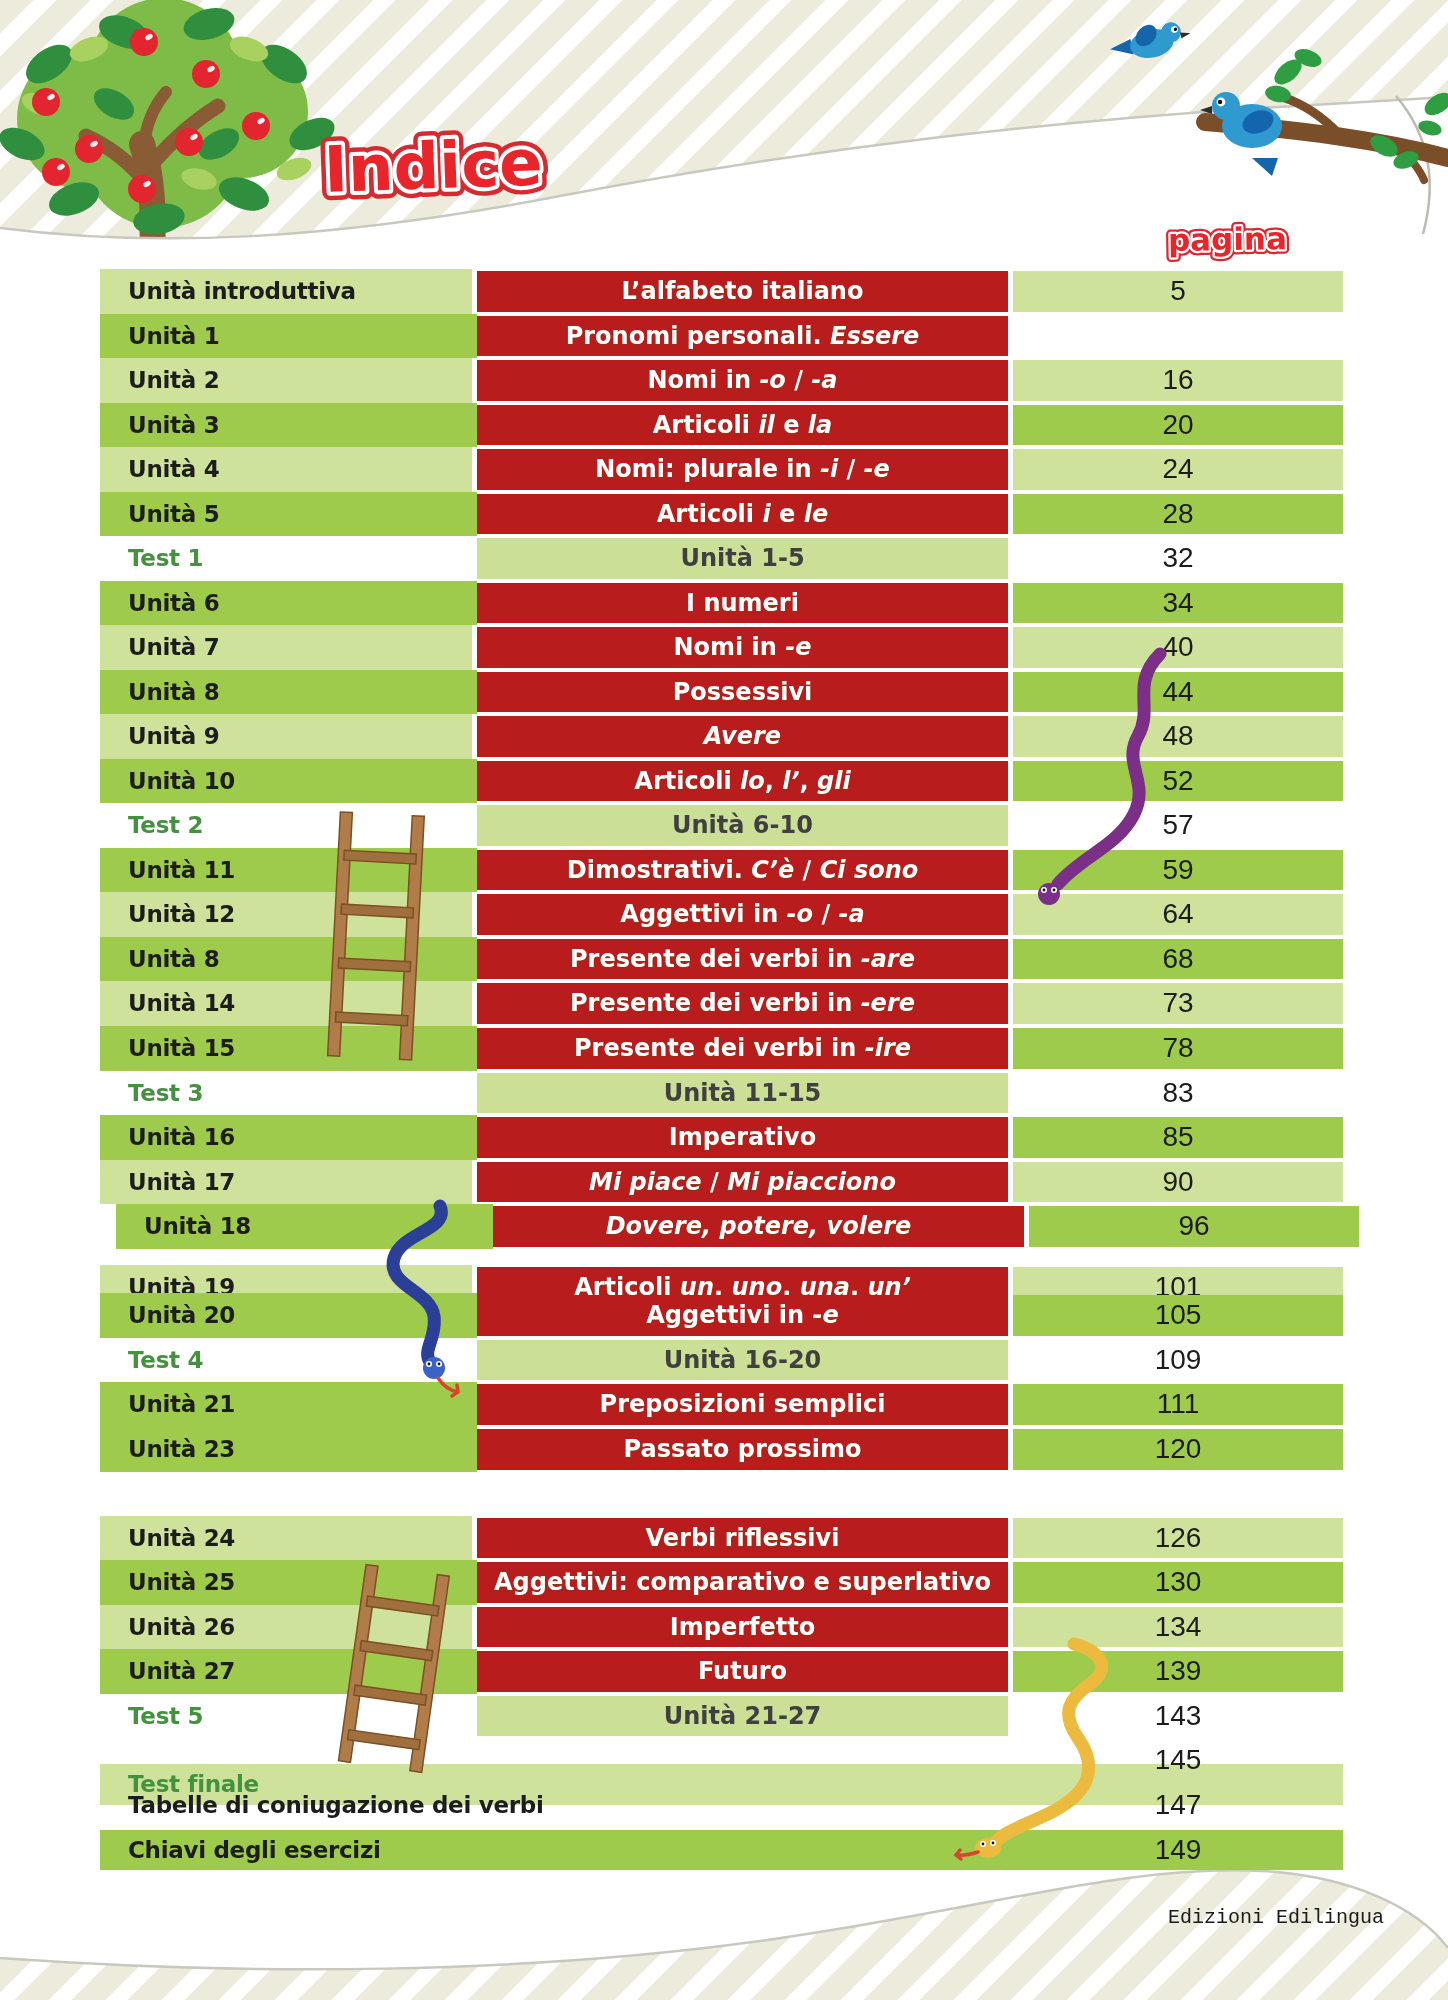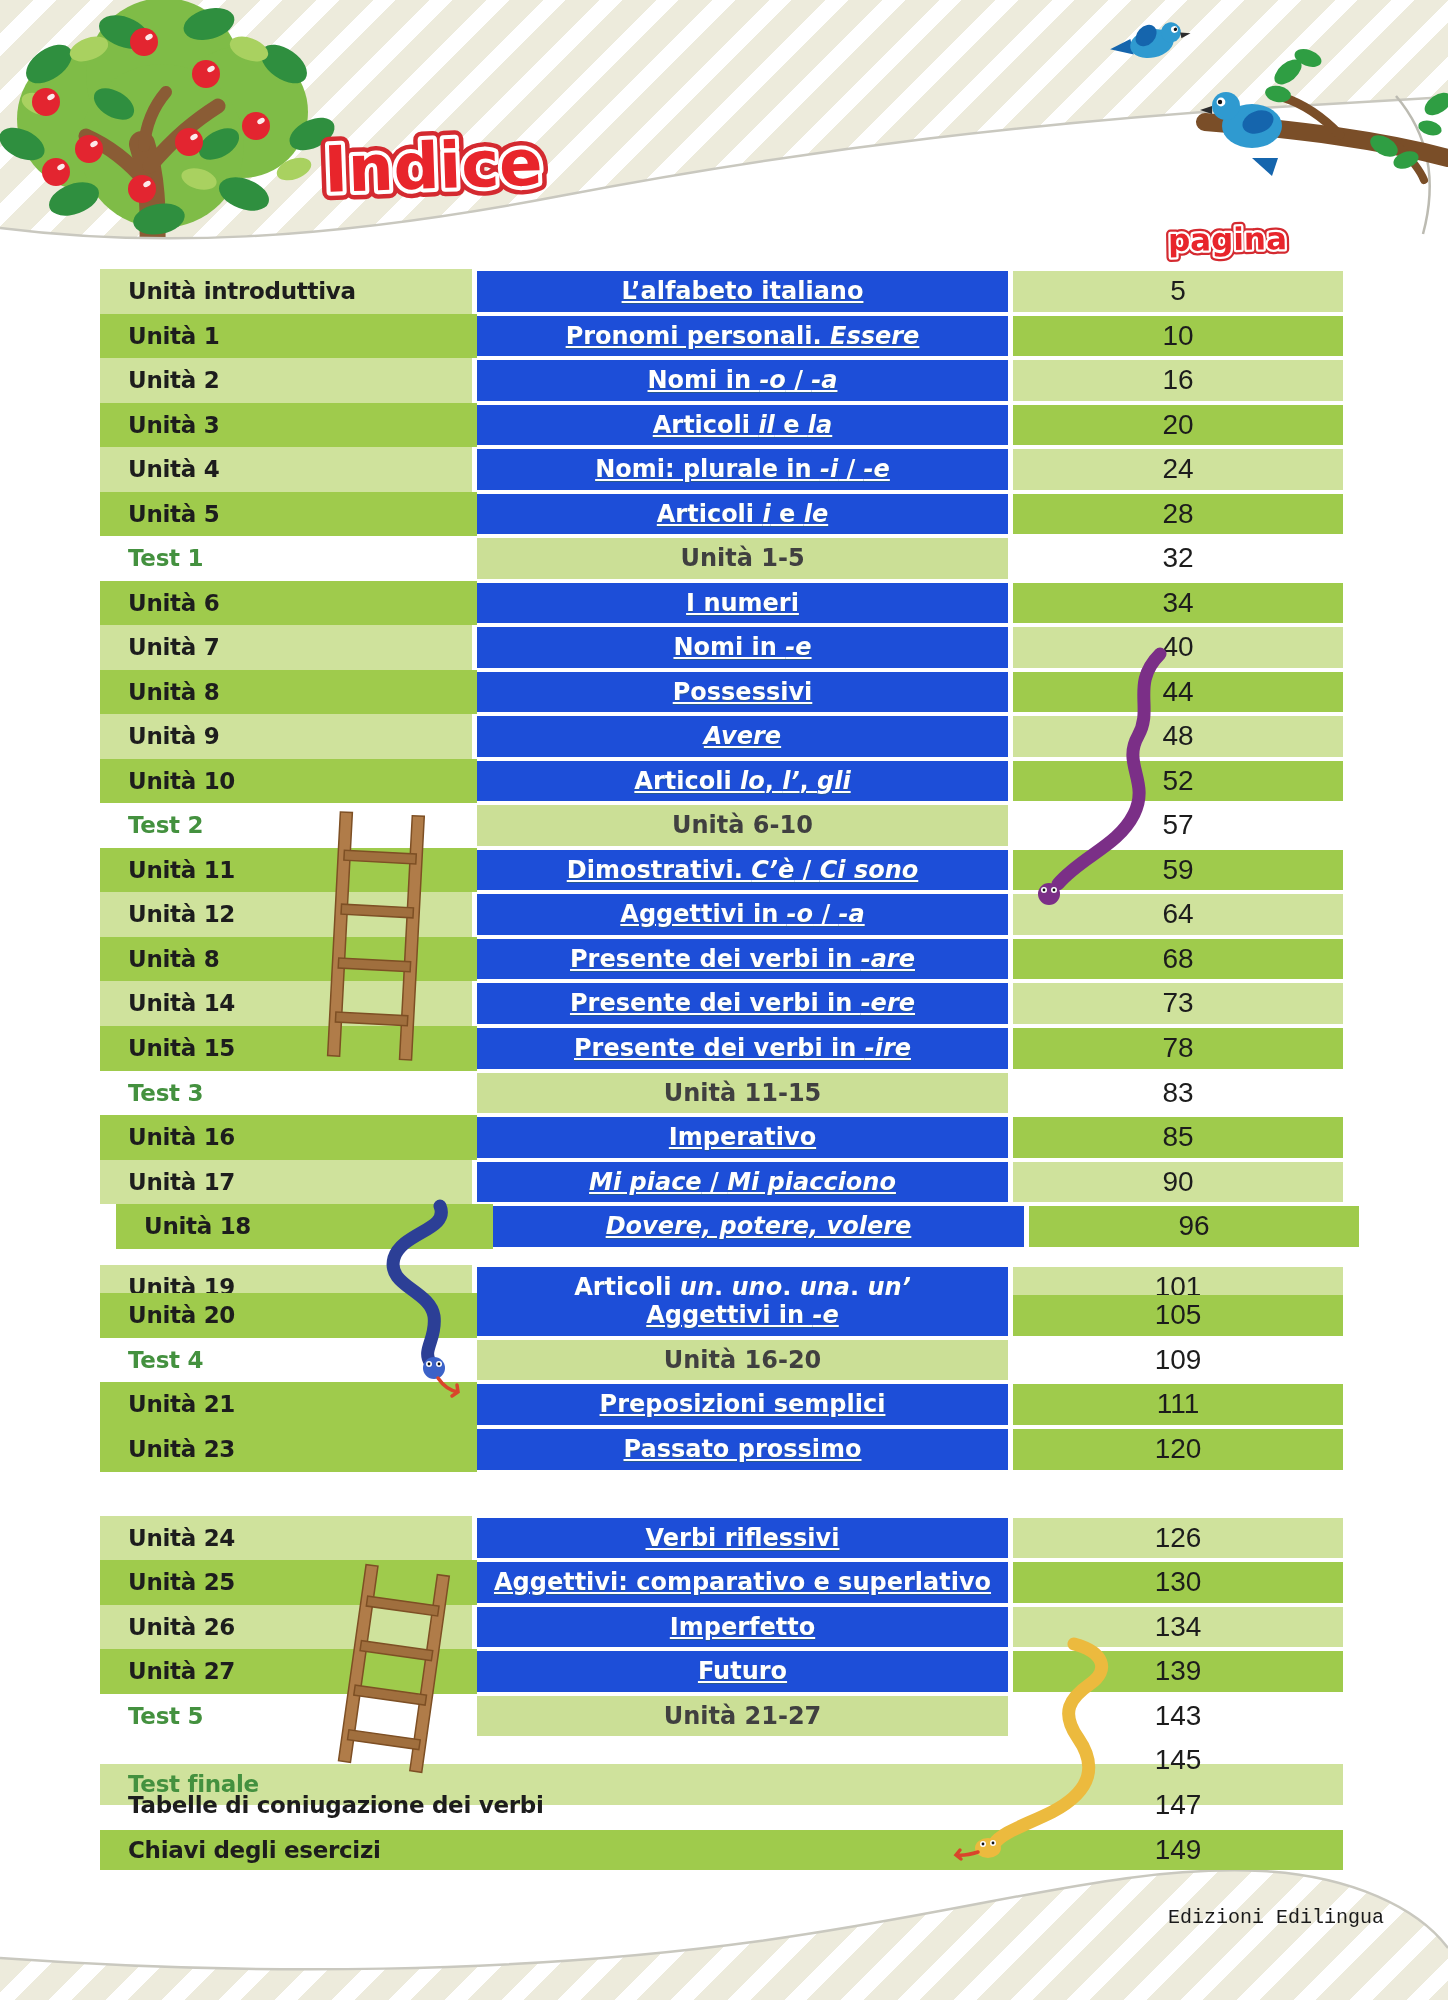--- a/index.html
+++ b/index.html
@@ -33,22 +33,22 @@
   .row.dark  .cell-unit{background:#9fcb4c;}
   .row.test  .cell-unit{background:transparent;}
   .gapfill{position:absolute;left:372px;top:0;width:5px;height:100%;background:#9fcb4c;}
 
   .unit-label{display:block;padding-left:28px;font-size:23px;font-weight:bold;
     color:#1d1d1d;line-height:44.53px;letter-spacing:-0.3px;white-space:nowrap;}
   .unit-label.green{color:#44913f;}
 
   .cell-topic{position:absolute;left:377px;top:2px;width:531px;height:40.5px;
     line-height:40.5px;text-align:center;font-size:24px;font-weight:bold;white-space:nowrap;}
-  .row.light .cell-topic,.row.dark .cell-topic{background:#1d4ed8;color:#ffffff;
-    text-shadow:0 1px 1px rgba(60,110,0,.35);text-decoration:underline;}
+  .row.light .cell-topic,.row.dark .cell-topic{background:#b91c1c;color:#ffffff;
+    text-shadow:0 1px 1px rgba(60,110,0,.35);}
   .row.test .cell-topic{background:#cbdf96;color:#404040;text-shadow:none;}
 
   .cell-page{position:absolute;left:913px;top:2px;width:330px;height:40.5px;
     line-height:40.5px;text-align:center;font-family:"Liberation Sans", sans-serif;
     font-size:28px;color:#1c1c1c;}
   .row.light .cell-page{background:#cfe29c;}
   .row.dark  .cell-page{background:#9fcb4c;}
   .row.test  .cell-page{background:transparent;}
 
   
@@ -195,21 +195,20 @@
       </div>
       <div class="cell-topic">L’alfabeto italiano</div>
       <div class="cell-page">5</div>
     </div>
     <div class="row dark" style="top: 44.53px;">
       <div class="cell-unit">
         <span class="unit-label">Unità 1</span>
       </div>
       <div class="gapfill"></div>
       <div class="cell-topic">Pronomi personali. <i>Essere</i></div>
-      <div class="cell-page">10</div>
     </div>
     <div class="row light" style="top: 89.06px;">
       <div class="cell-unit">
         <span class="unit-label">Unità 2</span>
       </div>
       <div class="cell-topic">Nomi in <i>-o</i> / <i>-a</i></div>
       <div class="cell-page">16</div>
     </div>
     <div class="row dark" style="top: 133.59px;">
       <div class="cell-unit">

